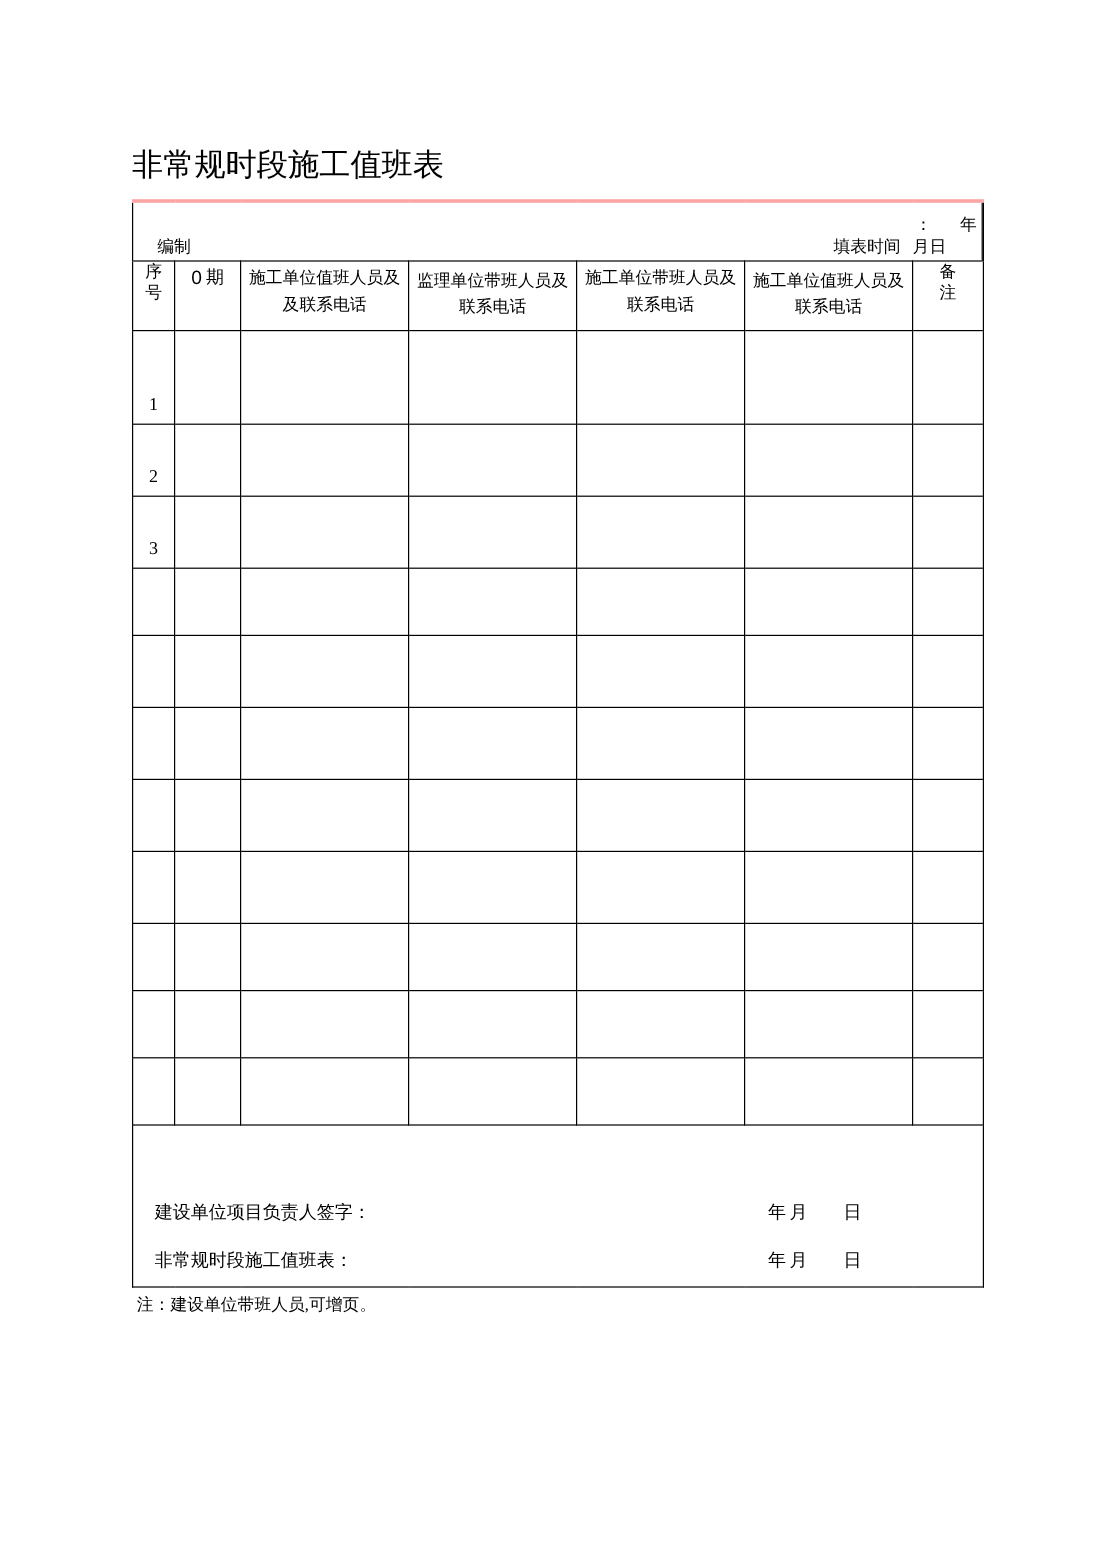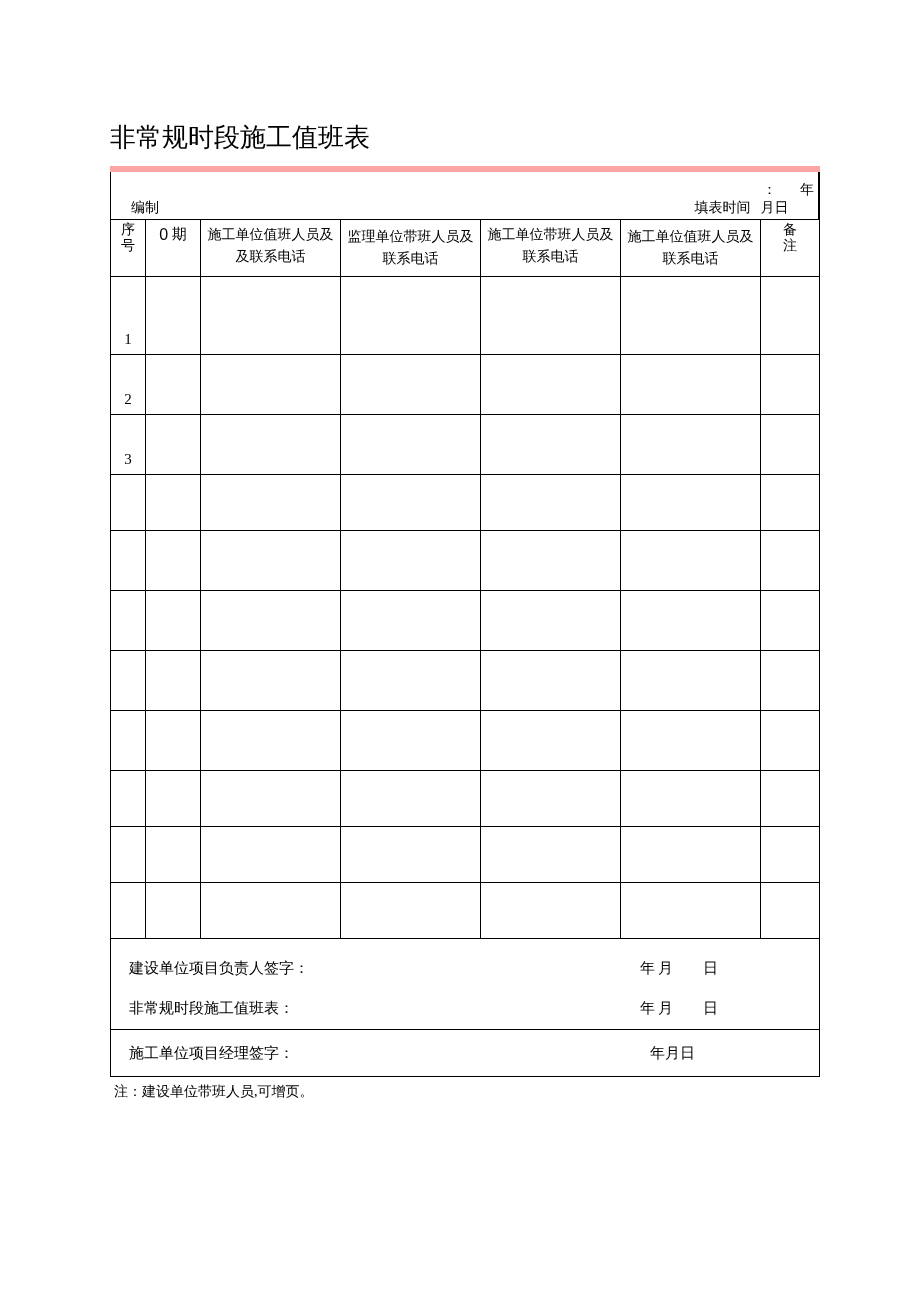--- a/index.html
+++ b/index.html
@@ -26,21 +26,21 @@
       width: 100%;
     }
     td {
       border: 1px solid #000;
       vertical-align: middle;
       font-size: 14px;
     }
     .header-row td {
       border-left: 1px solid #000;
       border-right: 1px solid #000;
-      border-top: 6px solid #fca5a5;
+      border-top: 3px solid #fca5a5;
       border-bottom: none;
     }
     .header-row-inner {
       height: 50px;
     }
     .col-head {
       text-align: center;
       vertical-align: middle;
       padding: 4px 2px;
       line-height: 1.6;
@@ -276,39 +276,31 @@
     <td></td>
     <td></td>
     <td></td>
     <td></td>
     <td></td>
     <td colspan="2"></td>
   </tr>
 
   <tr class="sig-area">
     <td colspan="8" style="padding-top:14px; padding-bottom:6px;">
-      <div class="sig-line" style="margin-bottom:10px;">
+      <div class="sig-line" style="margin-bottom:10px;margin-top:44px;">
         <span class="sig-label">建设单位项目负责人签字：</span>
         <span class="sig-date">
           <span>年月</span>&nbsp;&nbsp;&nbsp;&nbsp;<span>日</span>
         </span>
       </div>
       <div class="sig-line">
         <span class="sig-label">非常规时段施工值班表：</span>
         <span class="sig-date">
           <span>年月</span>&nbsp;&nbsp;&nbsp;&nbsp;<span>日</span>
         </span>
       </div>
     </td>
   </tr>
 
-  <tr class="sig-area">
-    <td colspan="8" style="padding-top:8px; padding-bottom:8px;">
-      <div class="sig-line">
-        <span class="sig-label">施工单位项目经理签字：</span>
-        <span class="sig-date" style="letter-spacing:0; padding-right:26px;">年月日</span>
-      </div>
-    </td>
-  </tr>
 </tbody>
   </table>
 
 <p class="footnote">注：建设单位带班人员,可增页。</p>
 
 </body></html>

